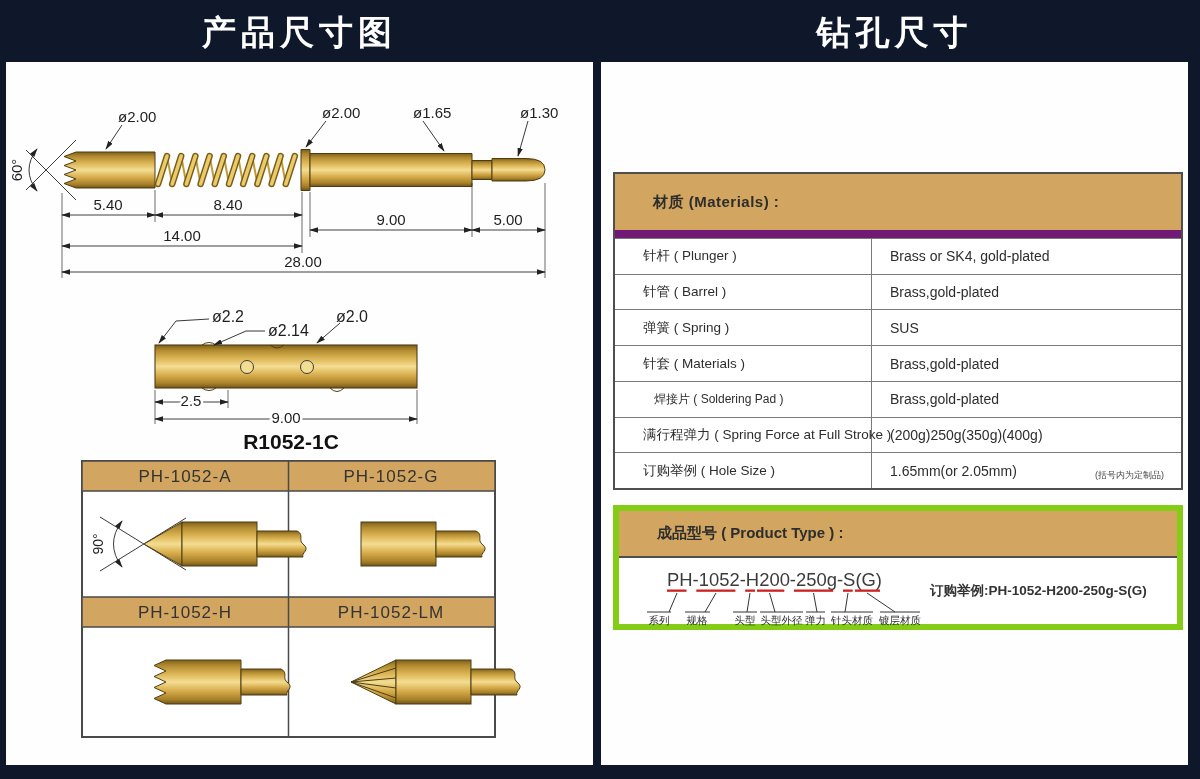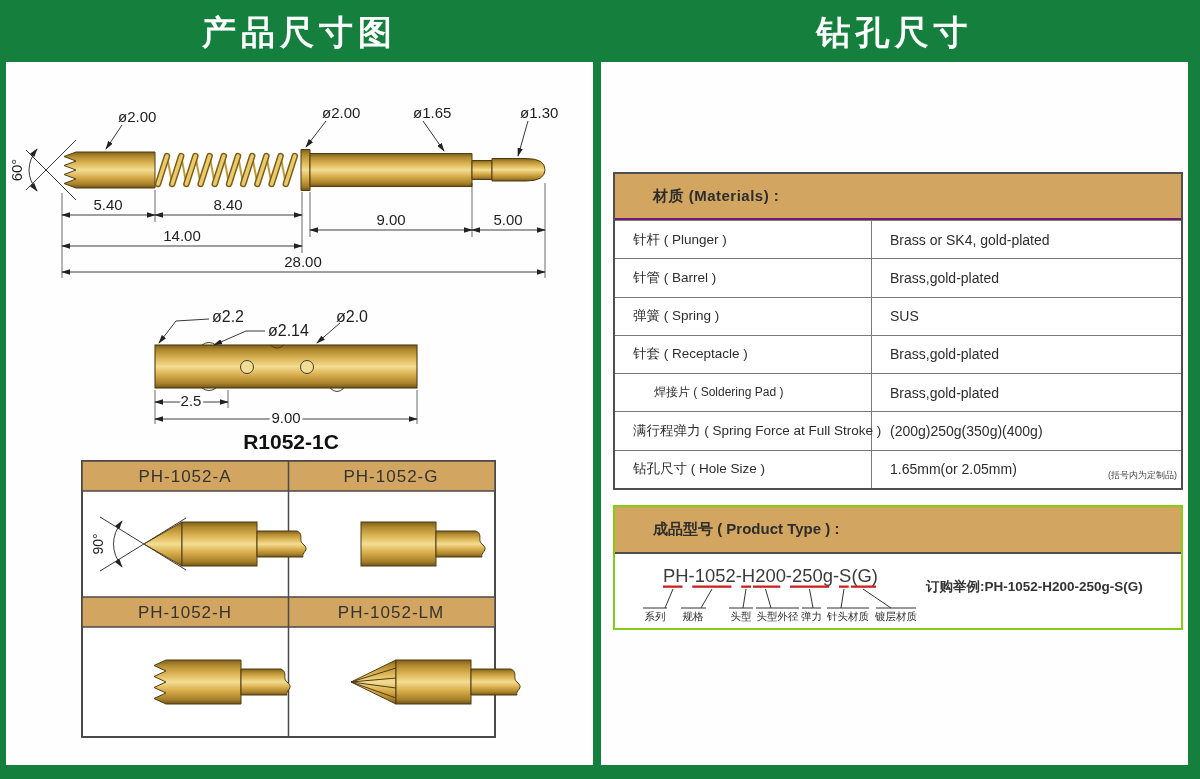--- a/index.html
+++ b/index.html
@@ -1,42 +1,42 @@
 <!DOCTYPE html>
 <html><head>
 <meta charset="utf-8">
 <style>
   * { margin:0; padding:0; box-sizing:border-box; }
   body { font-family:"Liberation Sans", sans-serif; }
-  .page { position:relative; width:1200px; height:779px; background:#15803d; overflow:hidden; }
+  .page { position:relative; width:1200px; height:779px; background:#0f172a; overflow:hidden; }
   .band-title { position:absolute; top:10px; height:44px; color:#fff; font-size:34px; font-weight:bold;
                 letter-spacing:5px; text-align:center; line-height:44px; }
   .title-left { left:6px; width:587px; }
   .title-right { left:601px; width:587px; }
   .panel { position:absolute; top:62px; width:587px; height:703px; background:#fefefe; }
   .panel-left { left:6px; }
   .panel-right { left:601px; }
 
   
   .materials-table { position:absolute; left:12px; top:110px; width:570px; height:318px;
                      border:2px solid #4f4f4f; display:flex; flex-direction:column; background:#fff; }
-  .m-header { height:46px; background:#d2a660; border-bottom:2px solid #701a75;
+  .m-header { height:64px; background:#d2a660; border-bottom:8px solid #701a75;
               display:flex; align-items:center; padding-left:38px;
               font-size:15px; font-weight:bold; color:#2d2d2d; letter-spacing:0.5px; }
   .m-row { flex:1; display:flex; border-top:1px solid #7a7a7a; }
   .m-row:first-of-type { border-top:none; }
   .m-label { width:257px; border-right:1px solid #7a7a7a; display:flex; align-items:center;
-             padding-left:18px; font-size:13.5px; color:#2d2d2d; white-space:nowrap; }
+             padding-left:28px; font-size:13.5px; color:#2d2d2d; white-space:nowrap; }
   .m-row:nth-of-type(6) .m-label { font-size:12px; padding-left:39px; }
   .m-value { flex:1; display:flex; align-items:center; padding-left:18px;
              font-size:14px; color:#2d2d2d; white-space:nowrap; }
-  .m-note { margin-left:auto; font-size:9px; color:#444; padding-right:4px; align-self:flex-end; padding-bottom:6px; }
+  .m-note { margin-left:auto; font-size:9px; color:#444; padding-right:17px; align-self:flex-end; padding-bottom:6px; }
 
   .product-box { position:absolute; left:12px; top:443px; width:570px; height:125px;
-                 border:2px solid #84cc16; background:#fff; }
+                 border:6px solid #84cc16; background:#fff; }
   .p-header { height:47px; background:#d2a660; border-bottom:2px solid #4f4f4f;
               display:flex; align-items:center; padding-left:38px;
               font-size:15px; font-weight:bold; color:#2d2d2d; }
   .p-body { position:relative; height:92px; }
   .order-example { position:absolute; left:311px; top:24px; font-size:13.5px; font-weight:bold;
                    color:#333; white-space:nowrap; }
 
   svg text { font-family:"Liberation Sans", sans-serif; }
 </style>
 </head>
@@ -248,33 +248,33 @@
       </div>
       <div class="m-row">
         <div class="m-label">针管 ( Barrel )</div>
         <div class="m-value">Brass,gold-plated</div>
       </div>
       <div class="m-row">
         <div class="m-label">弹簧 ( Spring )</div>
         <div class="m-value">SUS</div>
       </div>
       <div class="m-row">
-        <div class="m-label">针套 ( Receptacle )</div>
+        <div class="m-label">针套 ( Materials )</div>
         <div class="m-value">Brass,gold-plated</div>
       </div>
       <div class="m-row">
         <div class="m-label">焊接片 ( Soldering Pad )</div>
         <div class="m-value">Brass,gold-plated</div>
       </div>
       <div class="m-row">
         <div class="m-label">满行程弹力 ( Spring Force at Full Stroke )</div>
         <div class="m-value">(200g)250g(350g)(400g)</div>
       </div>
       <div class="m-row">
-        <div class="m-label">钻孔尺寸 ( Hole Size )</div>
+        <div class="m-label">订购举例 ( Hole Size )</div>
         <div class="m-value">
           <span>1.65mm(or 2.05mm)</span>
           <span class="m-note">(括号内为定制品)</span>
         </div>
       </div>
     </div>
 
     <div class="product-box">
       <div class="p-header">成品型号 ( Product Type ) :</div>
       <div class="p-body">

